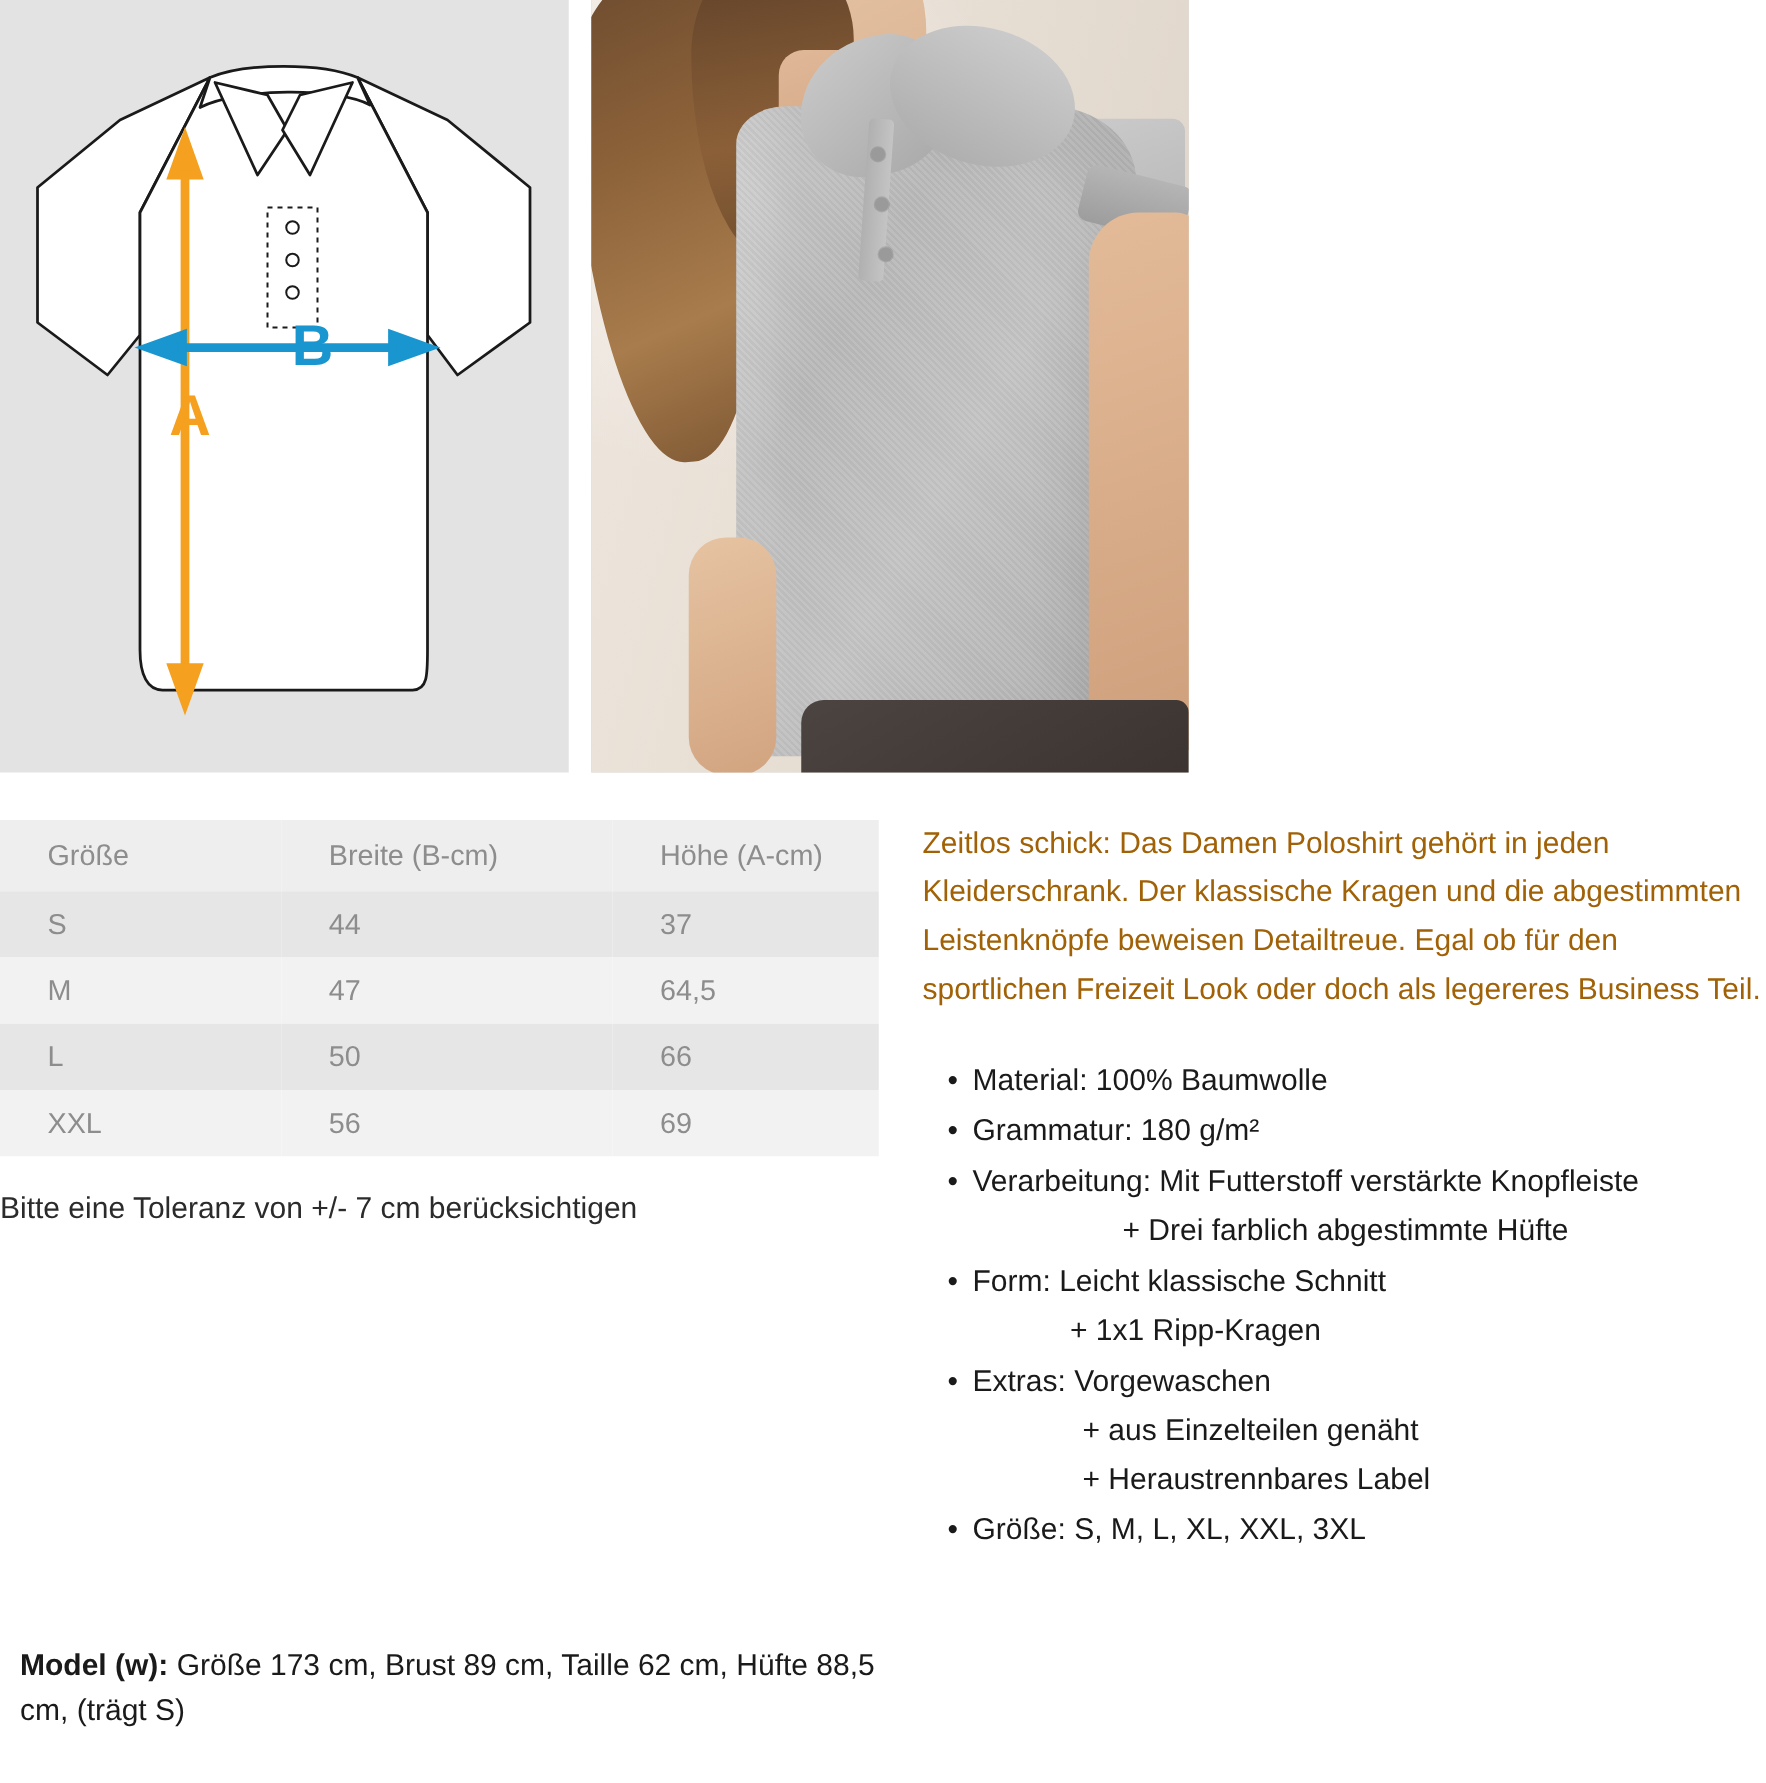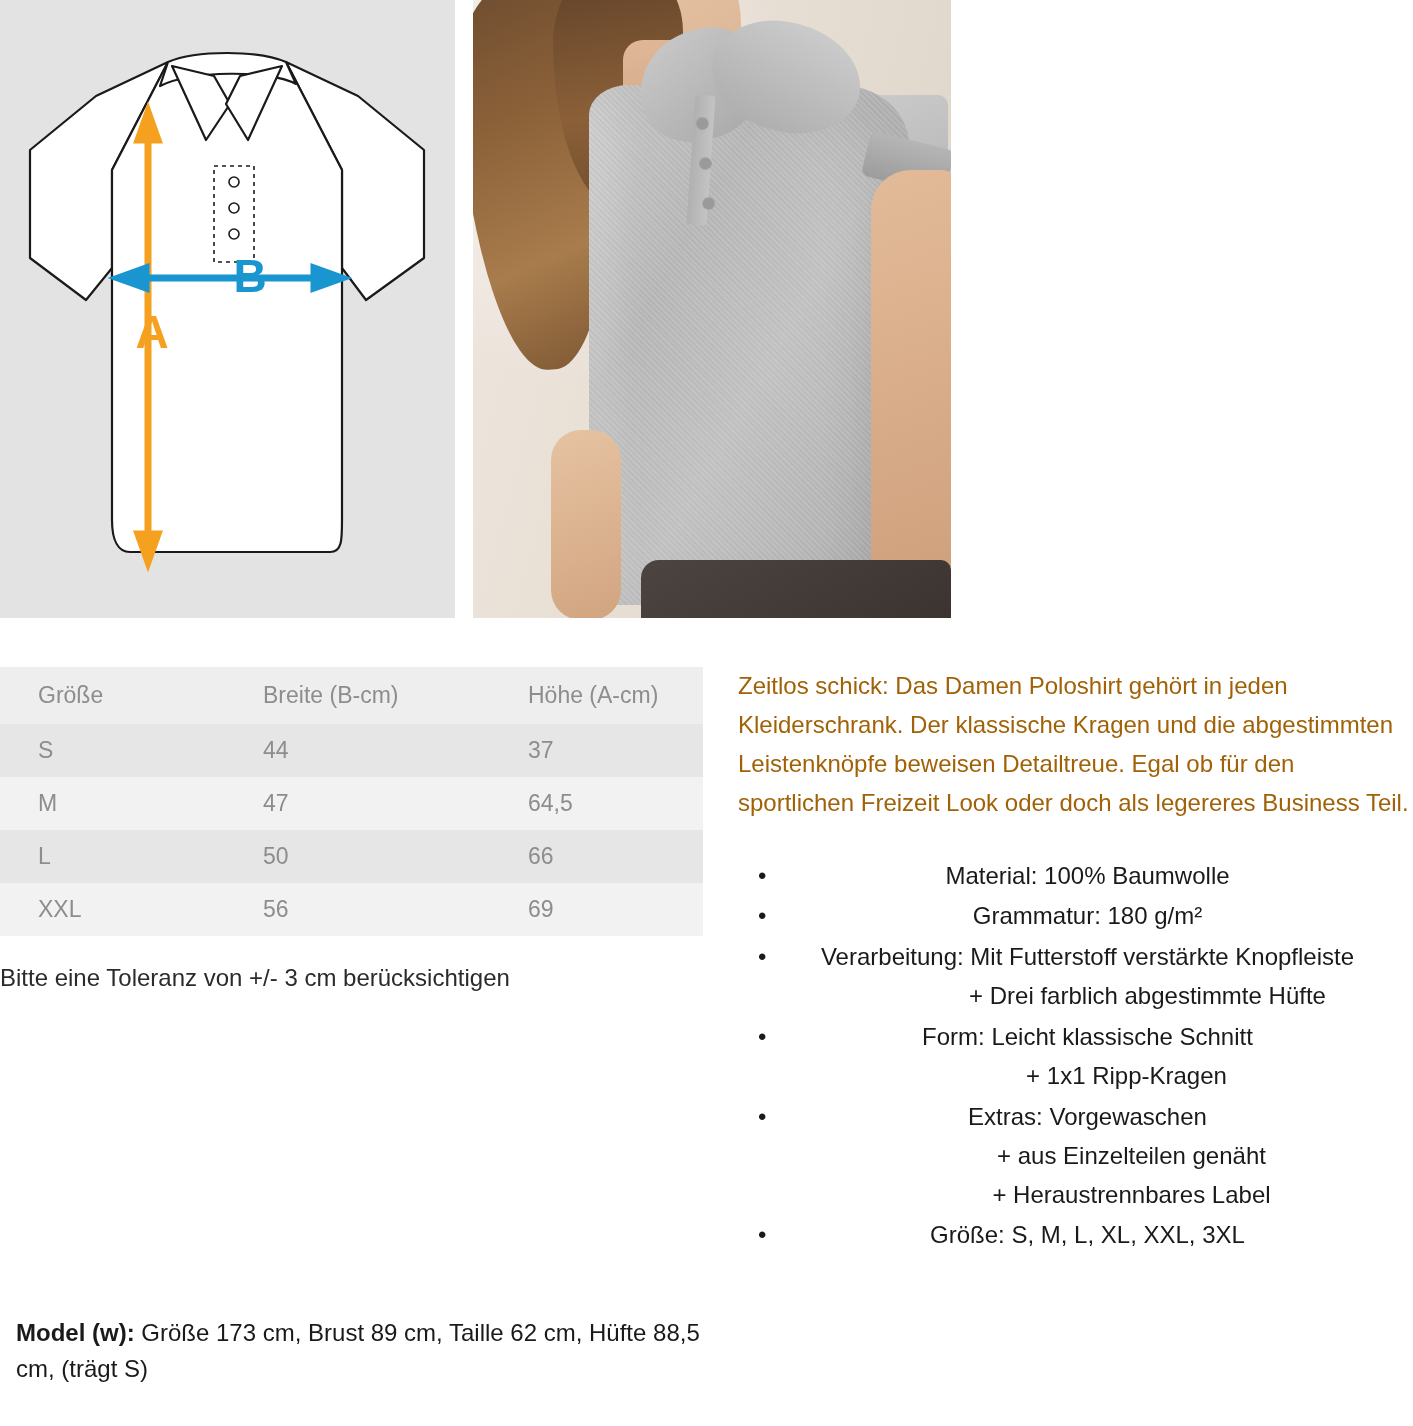--- a/index.html
+++ b/index.html
@@ -165,21 +165,21 @@
     background: linear-gradient(150deg, #4c4440, #3a3330);
     border-radius: 18px 10px 0 0;
   }
 
   
   .tech-svg { position: absolute; left: 0; top: 0; }
 
   
   .content-row {
     display: flex;
-    padding: 49px 0 0 0;
+    padding: 38px 0 0 0;
   }
   .left-col { width: 720px; }
   .right-col { width: 693px; padding-left: 18px; }
 
   
   table.size-table {
     border-collapse: collapse;
     width: 703px;
     font-size: 23px;
     color: #8d8d8d;
@@ -226,21 +226,20 @@
     color: #a16207;
     margin: 0 0 34px 0;
   }
   ul.features {
     list-style: none;
     margin: 16px;
     padding: 0;
     font-size: 24px;
     line-height: 1.62;
     color: #1a1a1a;
-    text-align: center;
   }
   ul.features > li {
     position: relative;
     padding-left: 24px;
     margin-bottom: 2px;
   }
   ul.features > li::before {
     content: "•";
     position: absolute;
     left: 4px;
@@ -354,21 +353,21 @@
           <td>66</td>
         </tr>
         <tr>
           <td>XXL</td>
           <td>56</td>
           <td>69</td>
         </tr>
       </tbody>
     </table>
 
-    <div class="tolerance-note">Bitte eine Toleranz von +/- 3 cm berücksichtigen</div>
+    <div class="tolerance-note">Bitte eine Toleranz von +/- 7 cm berücksichtigen</div>
   </div>
 
   <div class="right-col">
     <p class="desc-para">Zeitlos schick: Das Damen Poloshirt gehört in jeden Kleiderschrank. Der klassische Kragen und die abgestimmten Leistenknöpfe beweisen Detailtreue. Egal ob für den sportlichen Freizeit Look oder doch als legereres Business Teil.</p>
 
     <ul class="features">
       <li>
         <span>Material: 100% Baumwolle</span>
       </li>
       <li>

